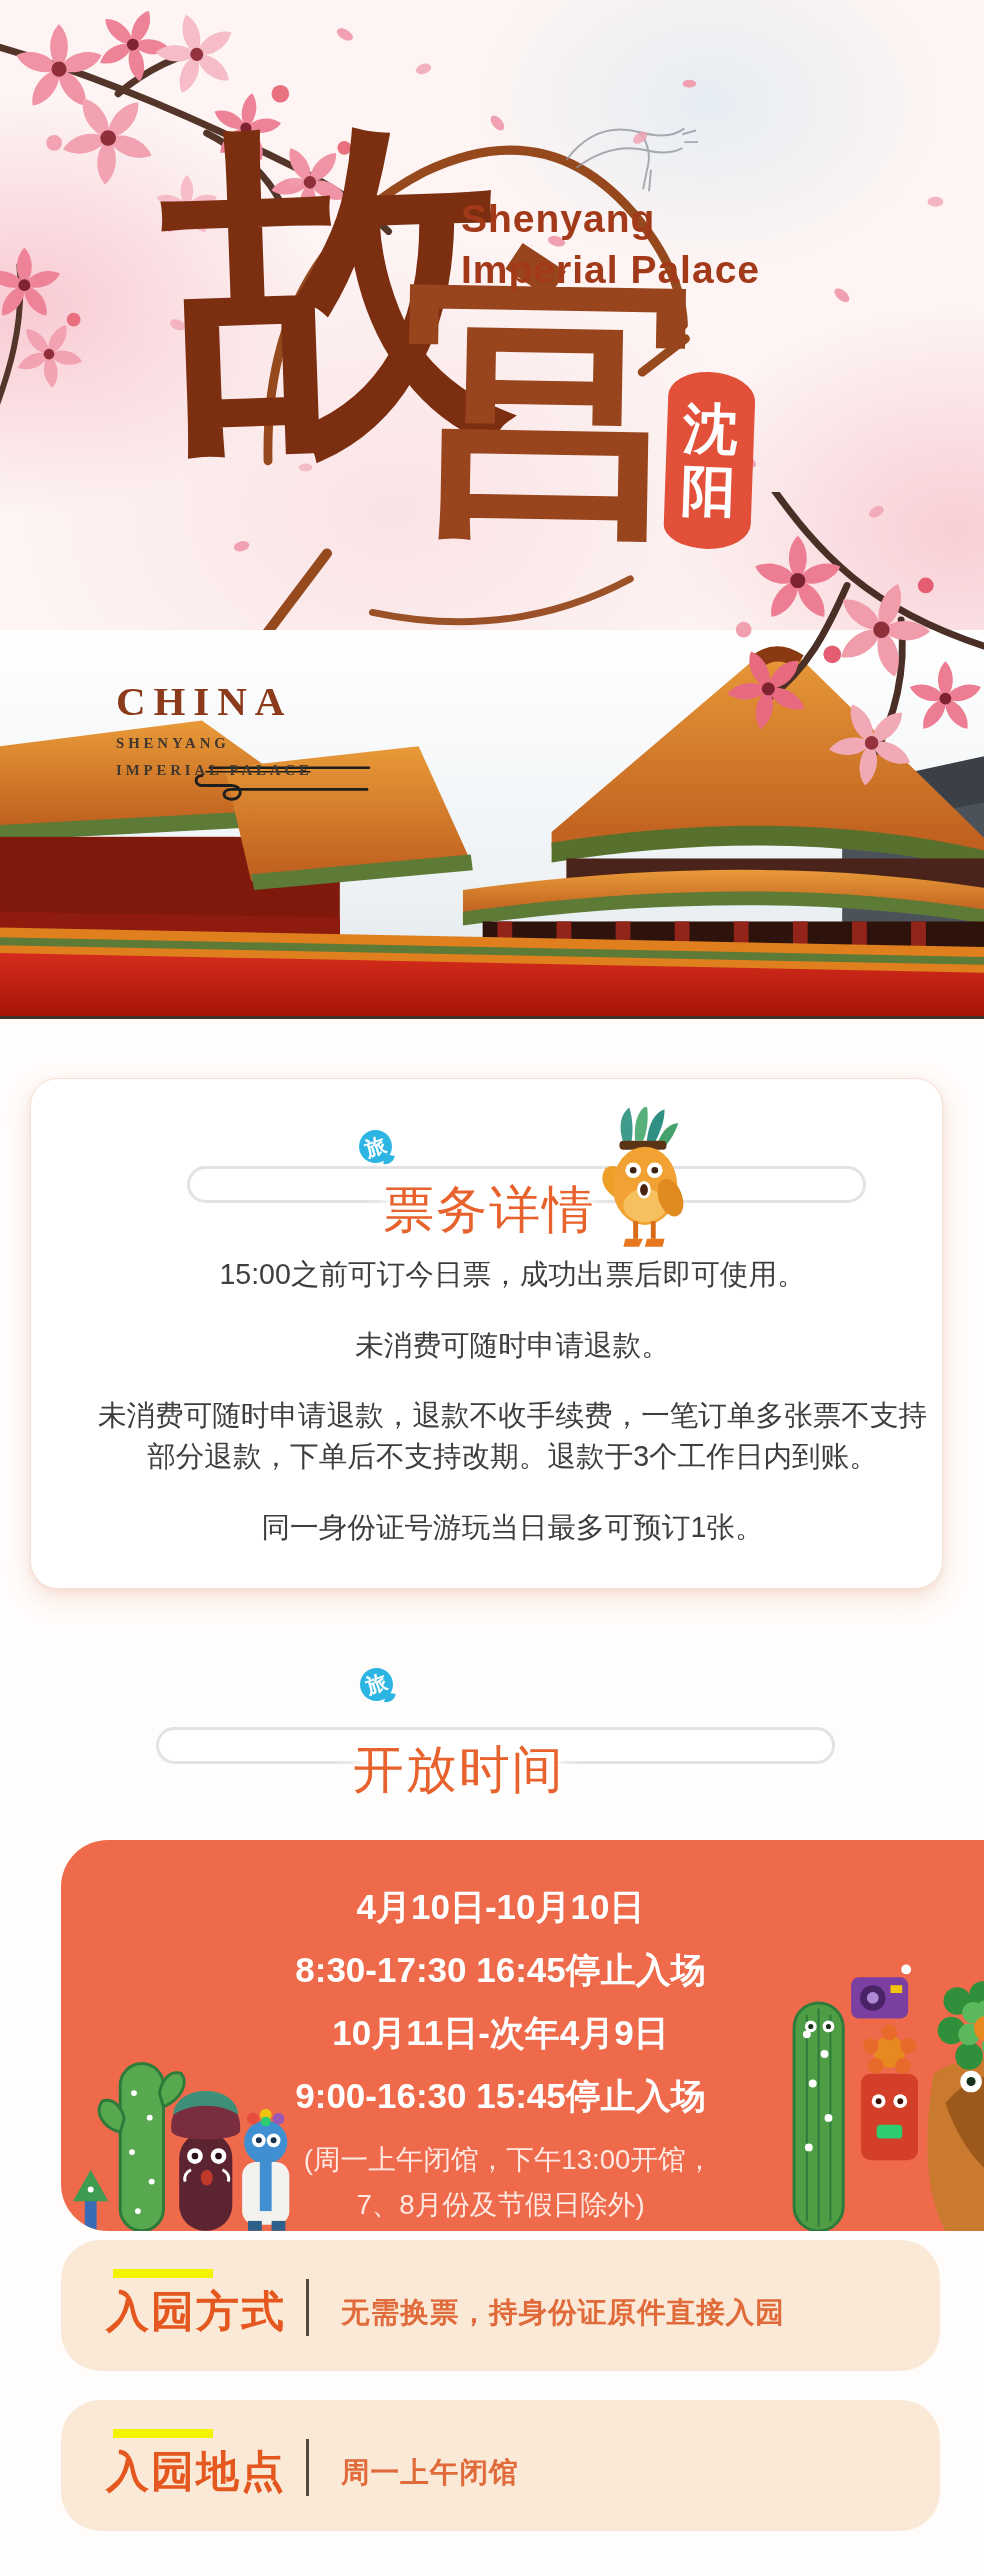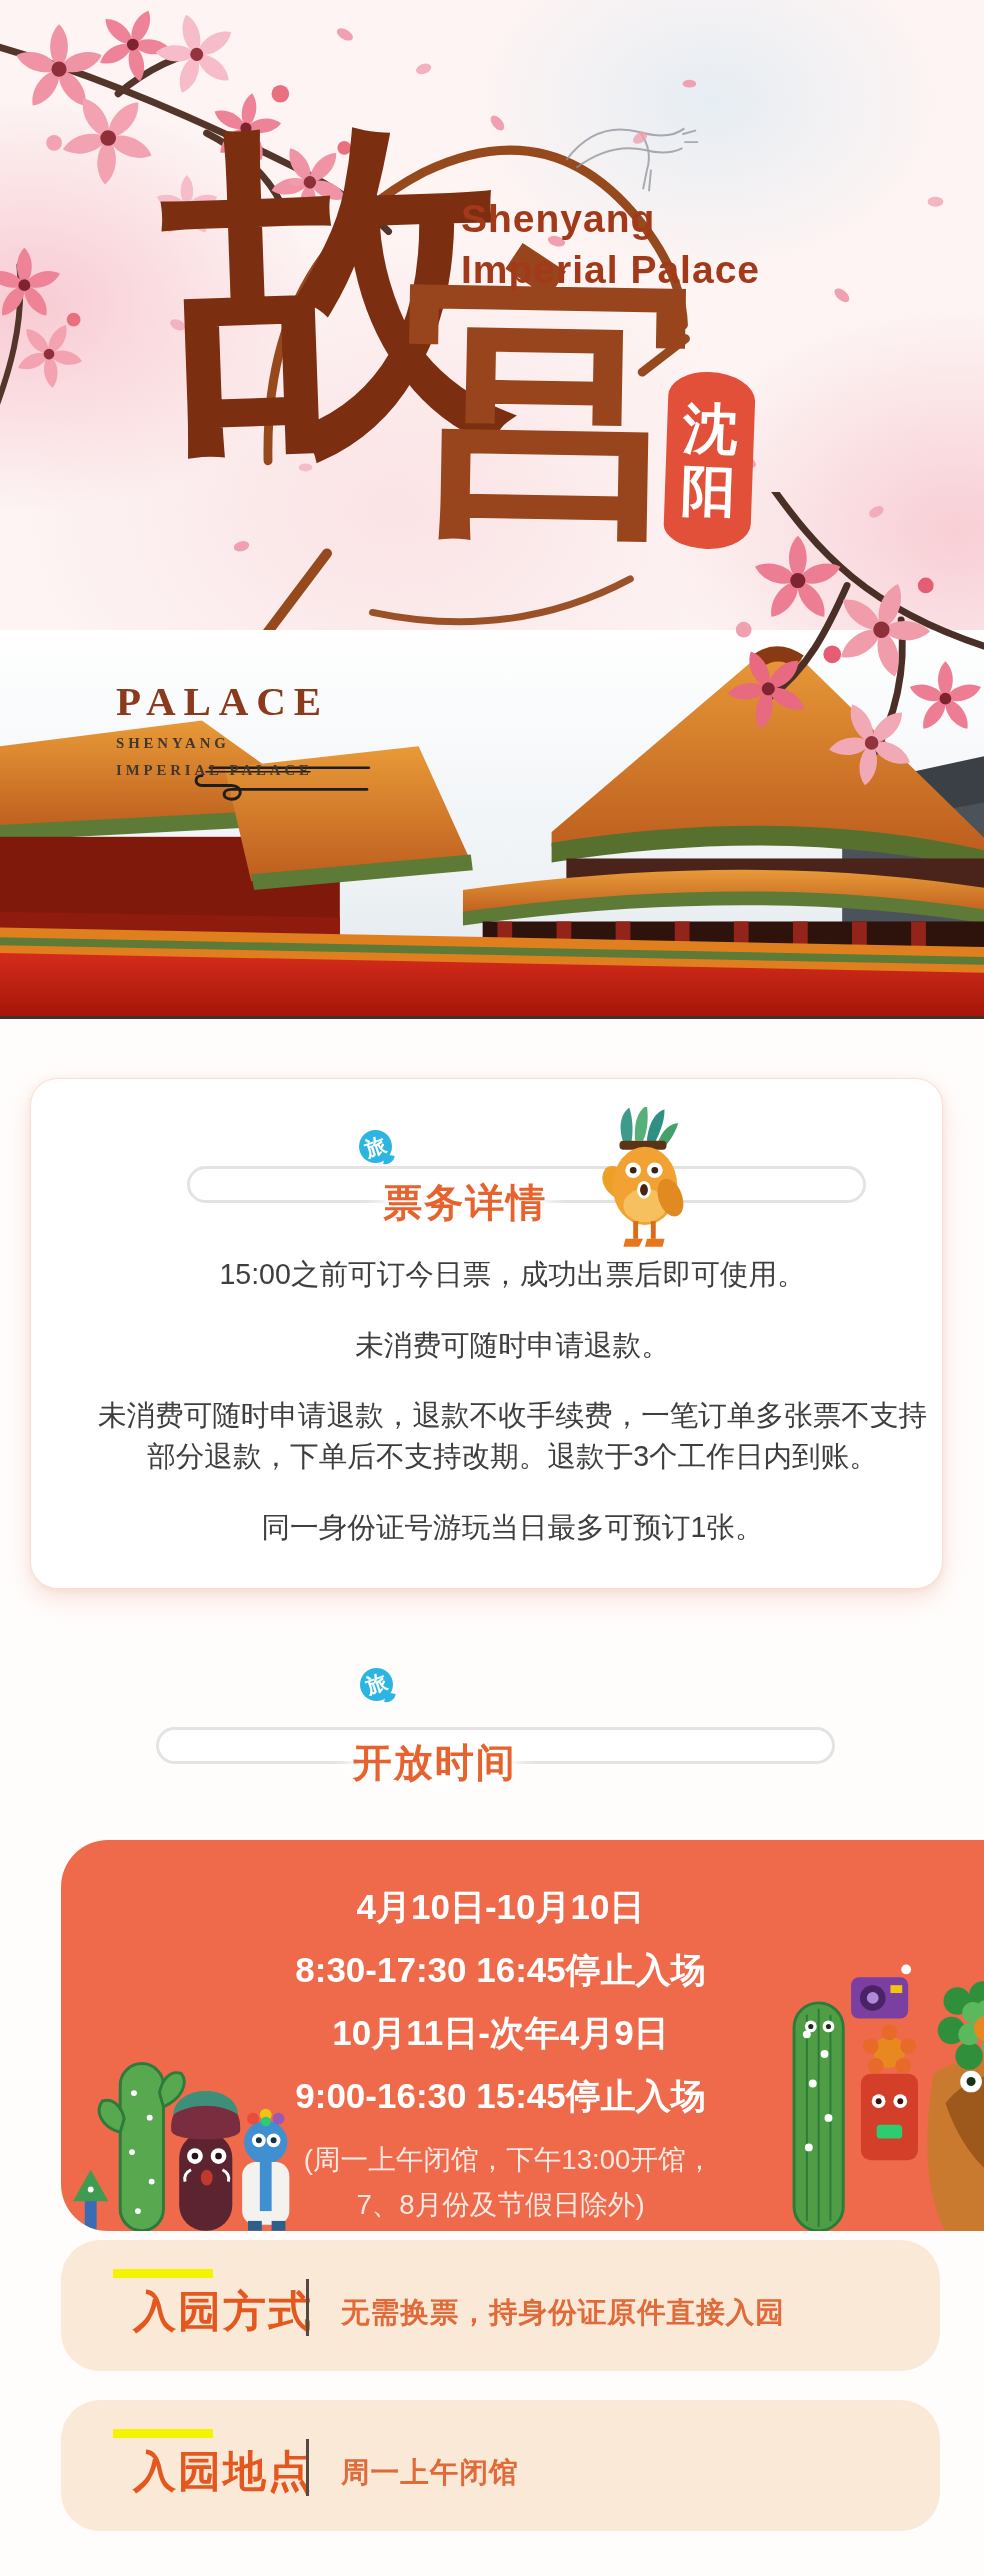--- a/index.html
+++ b/index.html
@@ -32,21 +32,21 @@
                 letter-spacing:3.9px;color:#42372f;margin-top:9.8px;}
   
   .sec-header{position:absolute;width:985px;height:167px;z-index:3;}
   .pill{position:absolute;left:156px;width:679px;height:37px;border:3px solid #e3e3e3;
         border-radius:21.7px;background:#fff;box-sizing:border-box;}
   .badge{position:absolute;width:33px;height:33px;background:#2cb5e2;border-radius:50%;
          display:flex;align-items:center;justify-content:center;z-index:4;}
   .badge:after{content:"";position:absolute;right:-2px;bottom:-2px;width:9.8px;height:9.8px;
          background:#2cb5e2;border-radius:0 0 9.8px 0;transform:rotate(10deg);}
   .badge span{color:#fff;font-size:20.7px;font-weight:bold;transform:rotate(-18deg);}
-  .sec-title{position:absolute;z-index:5;font-size:39px;font-weight:bold;color:#e7622c;
+  .sec-title{position:absolute;z-index:5;font-size:51px;font-weight:normal;color:#e7622c;
       letter-spacing:2px;padding:3.9px 19.7px;
       background:radial-gradient(closest-side, #ffffff 62%, rgba(255,255,255,0));
       text-shadow:0 0 5.9px #fff,0 0 9.8px #fff,0 0 13.8px #fff;}
   
   .card1{position:absolute;left:29.5px;top:1078px;width:911px;height:509px;background:#fff;
          border:1px solid #f6e0d5;border-radius:27.6px;z-index:2;
          box-shadow:0 9.8px 25.6px rgba(236,183,160,.38),0 2px 5.9px rgba(236,183,160,.25);}
   .card1 .pill{top:87px;}
   .card1 .badge{left:328px;top:51px;}
   .card1 .sec-title{left:333px;top:93px;}
@@ -67,21 +67,21 @@
   .deco{position:absolute;bottom:0;}
   .deco.left{left:11.8px;}
   .deco.right{right:-3.9px;}
   
   .info-card{position:absolute;left:61px;width:879px;height:131px;background:#fbe9d8;
              border-radius:39px;z-index:2;}
   .info-card.m1{top:2240px;}
   .info-card.m2{top:2400px;}
   .hl{position:absolute;left:52px;top:28.6px;width:100px;height:9.8px;background:#f4f400;}
   .info-label{position:absolute;left:45px;top:43px;font-size:43px;font-weight:bold;
-              color:#e4581f;letter-spacing:2px;margin-left:27px;}
+              color:#e4581f;letter-spacing:2px;}
   .divider{position:absolute;left:245px;top:39px;width:3px;height:57px;background:#544a41;}
   .info-value{position:absolute;left:280px;top:53px;font-size:28.6px;color:#e06a39;
               font-weight:bold;letter-spacing:1px;}
 </style>
 </head>
 <body>
 
 <div class="page">
 
   <div class="hero">
@@ -278,21 +278,21 @@
       <div>Shenyang</div>
       <div>Imperial Palace</div>
     </div>
 
     <div class="seal">
       <span>沈</span>
       <span>阳</span>
     </div>
 
     <div class="china">
-      <div class="c-main">PALACE</div>
+      <div class="c-main">CHINA</div>
       <div class="c-sub">SHENYANG</div>
       <div class="c-sub">IMPERIAL PALACE</div>
     </div>
 
     <svg style="left:192px;top:756px;" width="182" height="54" viewBox="0 0 185 55">
       <g fill="none" stroke="#1d1d1d" stroke-width="2.5" stroke-linecap="round">
         <path d="M18,12 L180,12"></path>
         <path d="M10,20 C2,20 2,30 10,30 L40,30 C52,30 52,44 40,44 C30,44 30,34 40,34 L178,34" stroke-width="3"></path>
         <path d="M14,16 L120,16" stroke-width="1.5"></path>
       </g>

